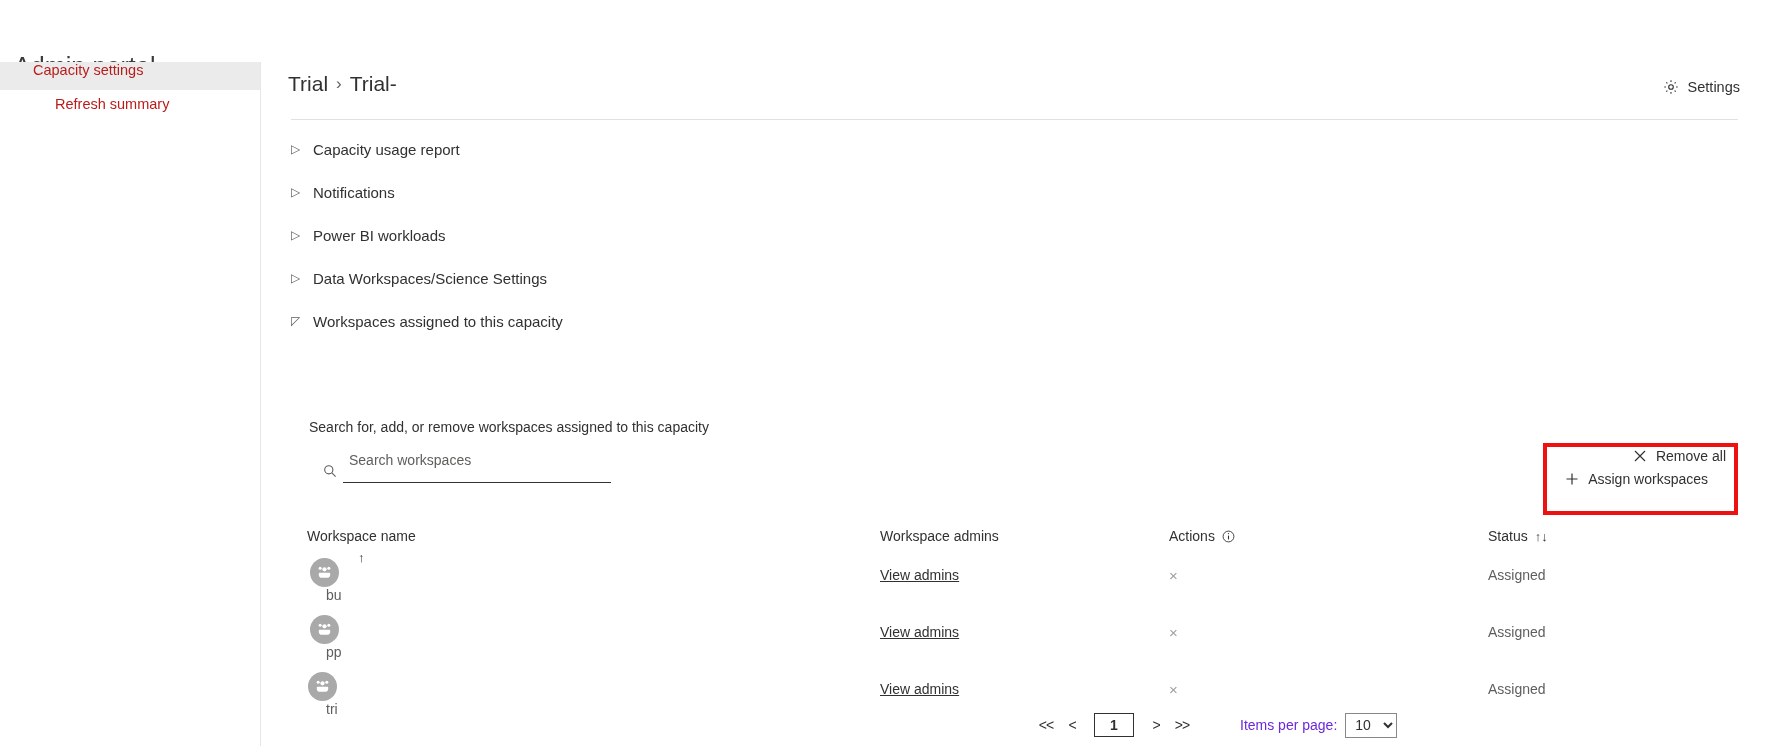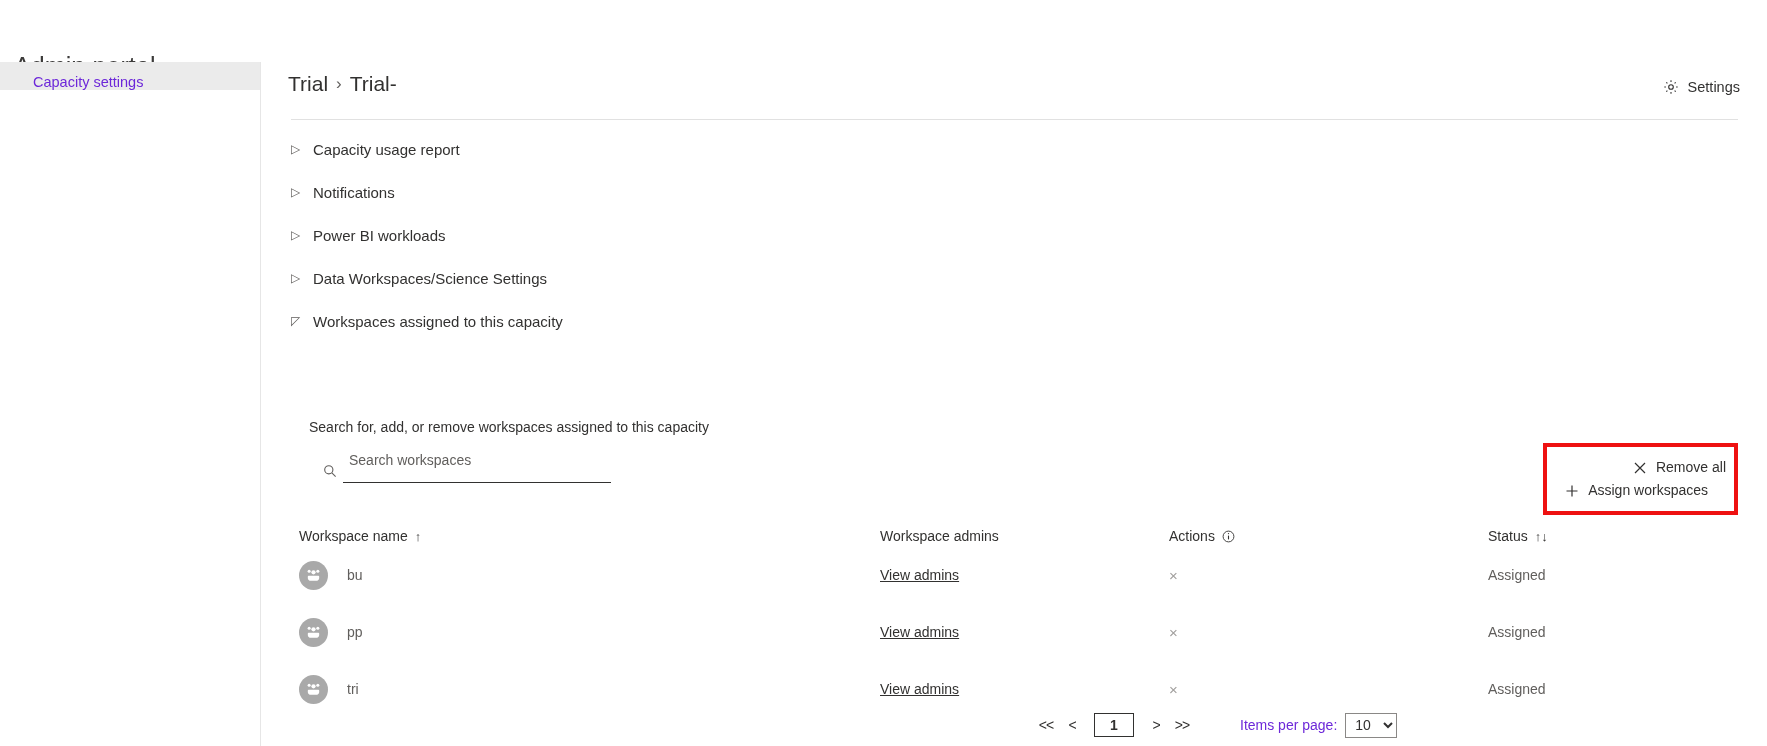--- a/index.html
+++ b/index.html
@@ -29,23 +29,23 @@
   .sidebar {
     position: absolute;
     left: 0; top: 62px;
     width: 261px; height: 684px;
     border-right: 1px solid #e6e6e6;
     background: #fff;
   }
   .side-item {
     height: 28px;
     display: flex;
-    align-items: flex-end;
+    align-items: flex-start;
     font-size: 14.5px;
-    color: #6d28d9;
+    color: #b91c1c;
     cursor: pointer;
     white-space: nowrap;
   }
   .side-item.level1 { padding-left: 33px; background: #ebebeb; }
   .side-item.level2 { padding-left: 55px; background: transparent; margin-top: 6px; }
 
   
   .content { position: absolute; left: 261px; top: 62px; width: 1506px; height: 684px; }
 
   .crumb-row {
@@ -102,21 +102,21 @@
     font-size: 14px; color: #323130;
     padding: 0 0 14px 6px; background: transparent;
   }
   .search-field::placeholder { color: #605e5c; opacity: 1; }
 
   .cmd-bar {
     position: absolute; right: 0; top: 18px;
     display: flex; align-items: center;
   }
   .cmd-btn {
-    display: flex; align-items: flex-end; gap: 9px;
+    display: flex; align-items: center; gap: 9px;
     height: 38px; padding: 0 12px;
     font-size: 14px; color: #323130; cursor: pointer;
     white-space: nowrap;
   }
   .cmd-ico { width: 14px; height: 14px; display:block; }
   .highlight-box {
     position: absolute; right: 0; top: 6px;
     width: 195px; height: 72px;
     border: 4px solid #ee1111;
     background: transparent;
@@ -127,21 +127,21 @@
   
   .tbl { position: absolute; left: 30px; top: 466px; width: 1447px; }
   .t-head { position: relative; height: 30px; }
   .th {
     position: absolute; top: 0;
     font-size: 14px; color: #323130;
     display: flex; align-items: center; gap: 7px;
     white-space: nowrap;
   }
   .th.sortable { cursor: pointer; }
-  .col-name   { left: 8px; }
+  .col-name   { left: 16px; flex-direction: column; }
   .col-admins { left: 589px; }
   .col-act    { left: 878px; }
   .col-status { left: 1197px; }
 
   .sort-ico { font-size: 13px; color: #323130; line-height: 1; }
   .info-ico { width: 13px; height: 13px; display:block; }
 
   .t-row { position: relative; height: 57px; }
   .cell { position: absolute; top: 0; display: flex; align-items: center; height: 34px; }
   .avatar {
@@ -192,20 +192,23 @@
 </head>
 <body>
 
 <div id="app">
 
   <div class="app-title">Admin portal</div>
 
   <div class="sidebar">
     <div class="side-item level1">
       <span>Capacity settings</span>
+    </div>
+    <div class="side-item level2">
+      <span>Refresh summary</span>
     </div>
   </div>
 
   <div class="content">
 
     <div class="crumb-row">
       <span class="crumb-link">Trial</span>
       <span class="crumb-sep">›</span>
       <span class="crumb-link">Trial-</span>
     </div>

